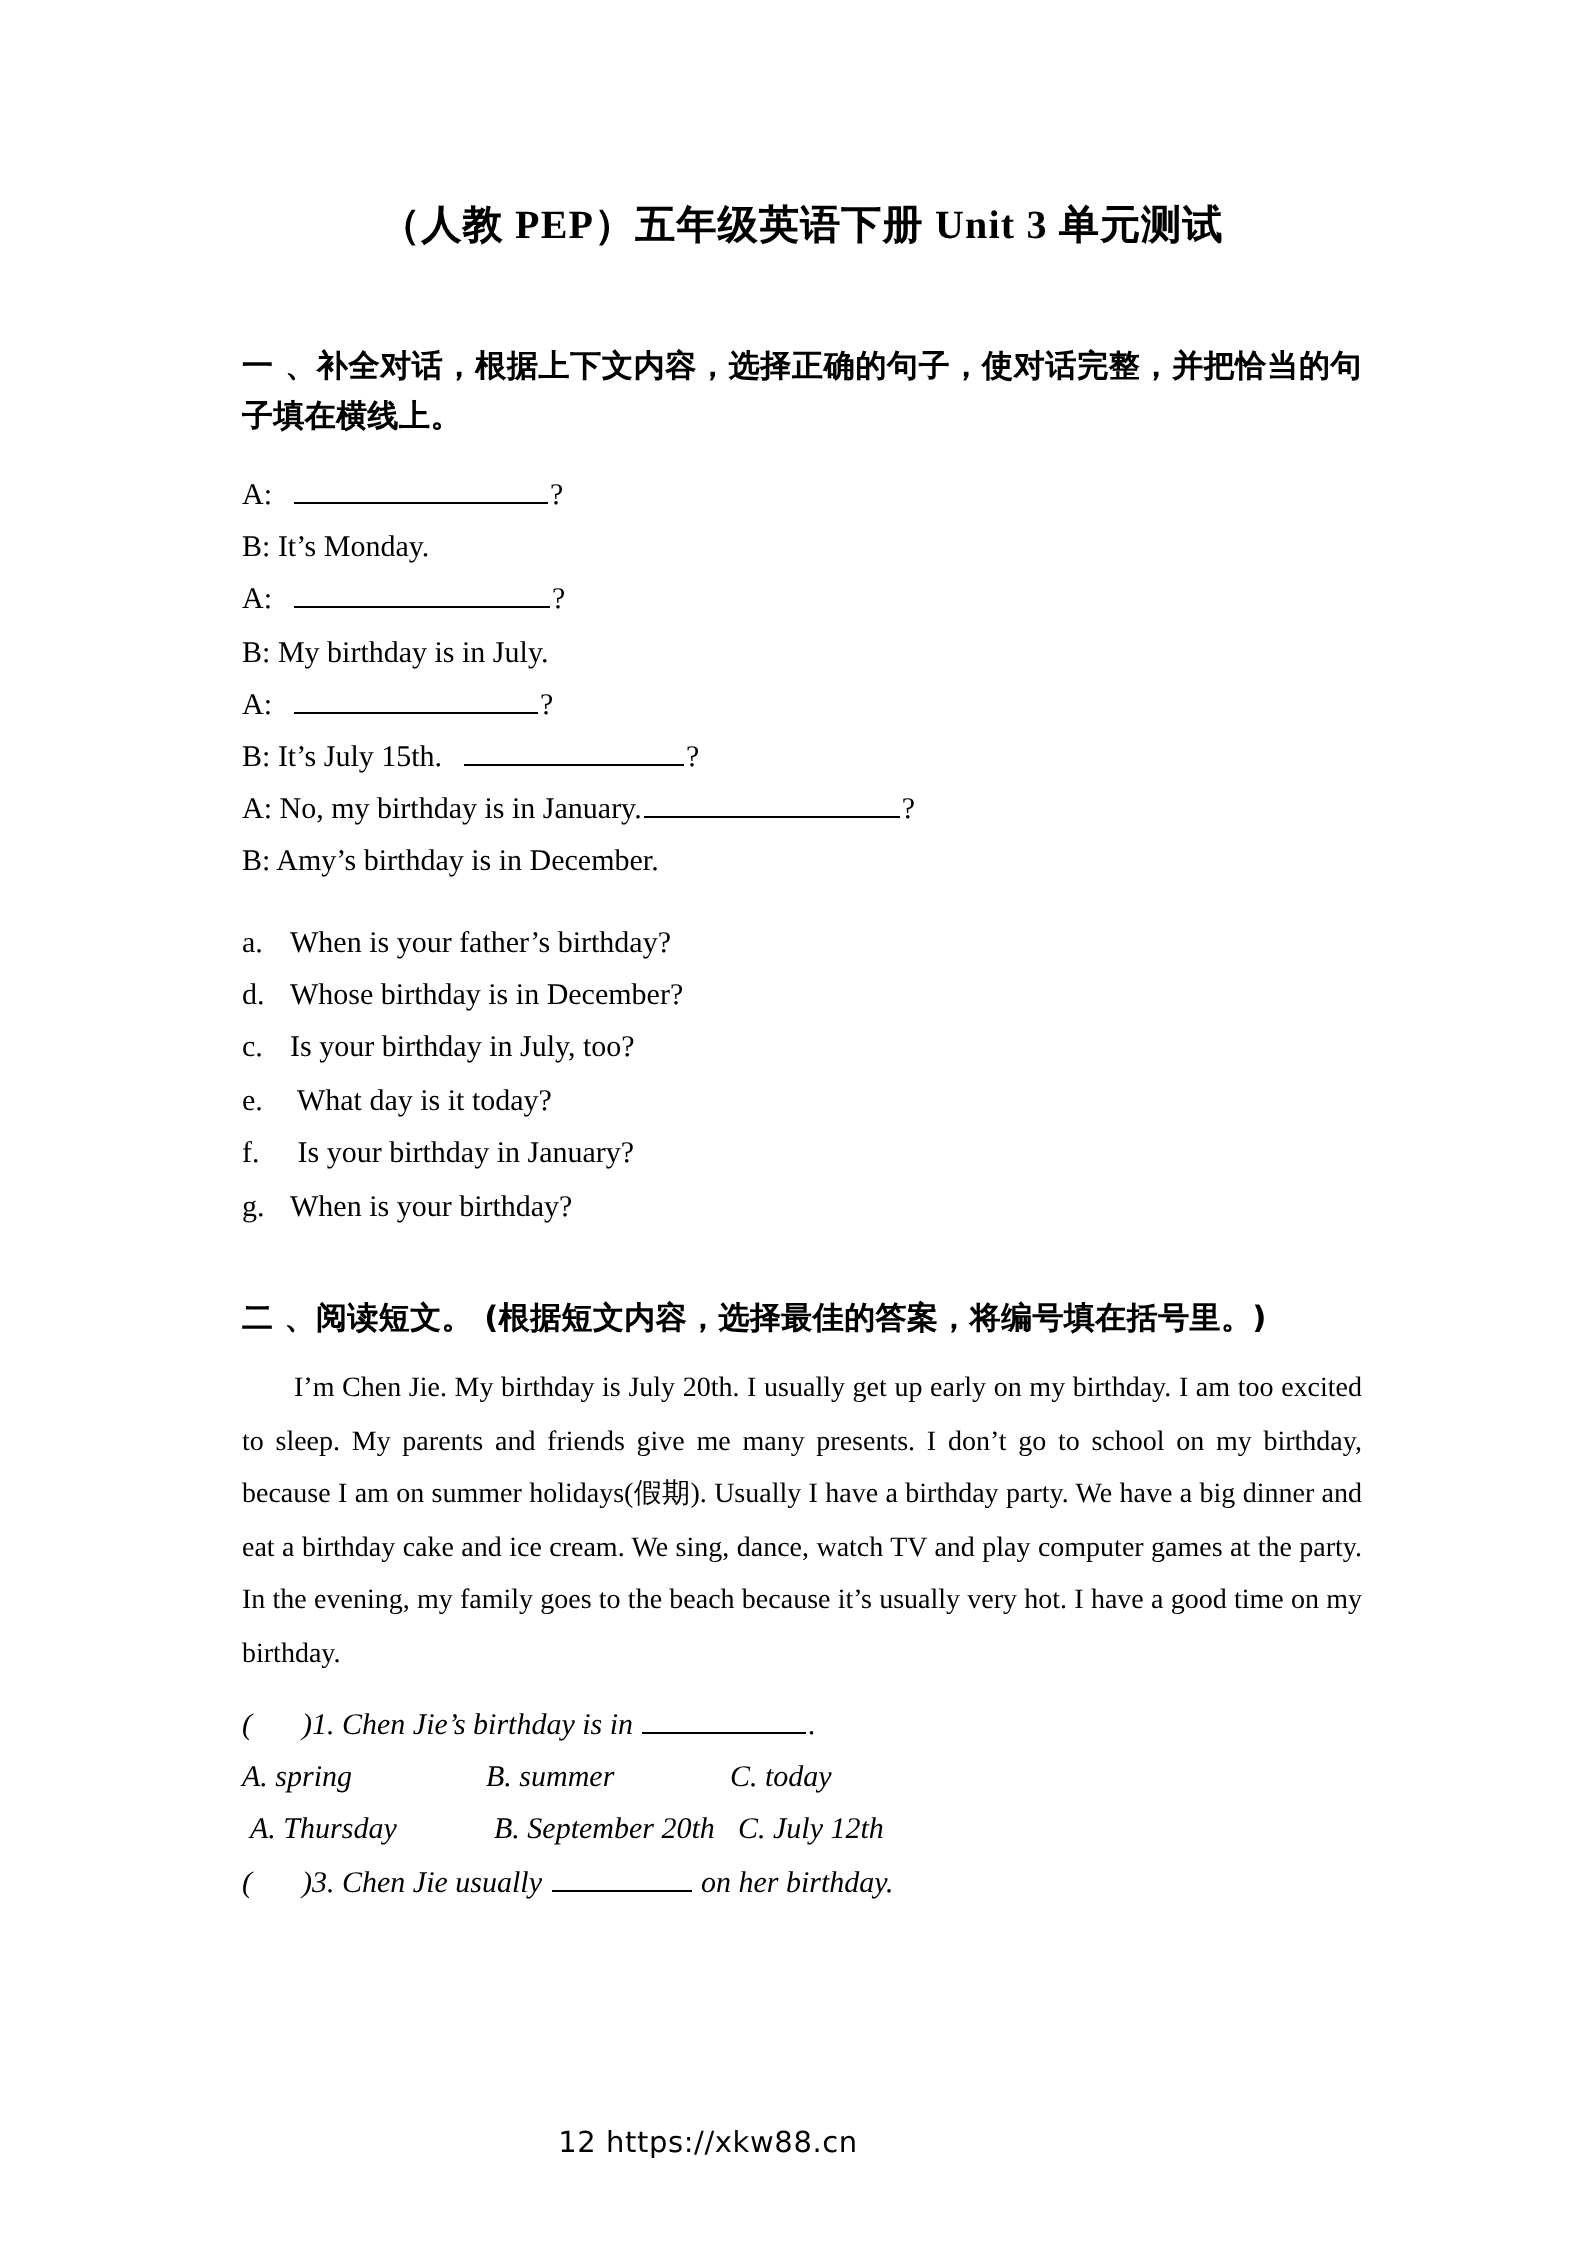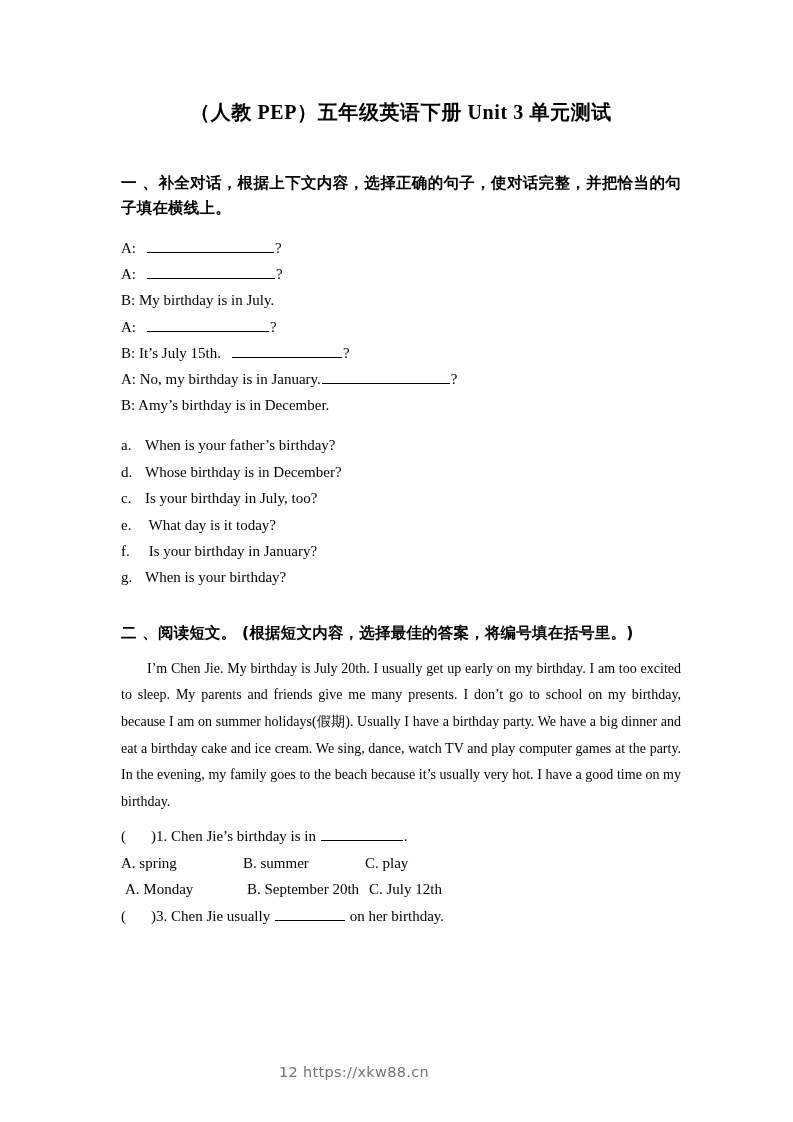--- a/index.html
+++ b/index.html
@@ -88,21 +88,21 @@
   .passage {
     margin-top: 10px;
     font-size: 14px;
     line-height: 26.6px;
     text-align: justify;
     text-indent: 26px;
     text-justify: inter-word;
   }
 
   
-  .question-block { margin-top: 8px; }
+  .question-block { margin-top: 8px; font-style: italic; }
   .q-line {
     font-size: 15px;
     line-height: 26.4px;
     white-space: nowrap;
   }
   .q-line .paren {
     display: inline-block;
     width: 30px;
     text-align: left;
   }
@@ -123,40 +123,43 @@
 
   
   .footer {
     position: absolute;
     left: 0;
     top: 1064px;
     width: 700px;
     text-align: center;
     font-family: "DejaVu Sans", sans-serif;
     font-size: 14.5px;
-    color: #737373;
+    color: #000000;
     letter-spacing: 0.3px;
   }
 </style>
 </head>
 <body>
 
 <div class="page">
   <div class="content">
 
     <div class="doc-title">（人教 PEP）五年级英语下册 Unit 3 单元测试</div>
 
     <div class="section-heading" id="section-1-heading">一 、补全对话，根据上下文内容，选择正确的句子，使对话完整，并把恰当的句子填在横线上。</div>
 
     <div class="dialogue-list">
 
       <div class="dialogue-line">
         <span>A:</span><span class="pre-gap"></span><span class="blank b-w127"></span><span>?</span>
       </div>
 
+      <div class="dialogue-line">
+        <span>B:</span><span> It’s Monday.</span>
+      </div>
 
       <div class="dialogue-line">
         <span>A:</span><span class="pre-gap"></span><span class="blank b-w128"></span><span>?</span>
       </div>
 
       <div class="dialogue-line">
         <span>B:</span><span> My birthday is in July.</span>
       </div>
 
       <div class="dialogue-line">
@@ -189,25 +192,25 @@
     <div class="section-heading" id="section-2-heading">二 、阅读短文。 (根据短文内容，选择最佳的答案，将编号填在括号里。)</div>
 
     <div class="passage">I’m Chen Jie. My birthday is July 20th. I usually get up early on my birthday. I am too excited to sleep. My parents and friends give me many presents. I don’t go to school on my birthday, because I am on summer holidays(假期). Usually I have a birthday party. We have a big dinner and eat a birthday cake and ice cream. We sing, dance, watch TV and play computer games at the party. In the evening, my family goes to the beach because it’s usually very hot. I have a good time on my birthday.</div>
 
     <div class="question-block">
 
       <div class="q-line">
         <span class="paren"><span>(</span></span><span>)</span><span>1.</span><span> Chen Jie’s birthday is in</span> <span class="blank b-q1"></span><span>.</span>
       </div>
       <div class="q-choices">
-        <span class="ch ch-a"><span>A.</span><span>  spring</span></span><span class="ch ch-b"><span>B.</span><span> summer</span></span><span class="ch"><span>C.</span><span> play</span></span>
+        <span class="ch ch-a"><span>A.</span><span>  spring</span></span><span class="ch ch-b"><span>B.</span><span> summer</span></span><span class="ch"><span>C.</span><span> today</span></span>
       </div>
 
       <div class="q-choices ch-indent">
-        <span class="ch ch-a"><span>A.</span><span> Monday</span></span><span class="ch ch-b"><span>B.</span><span> September 20th</span></span><span class="ch"><span>C.</span><span> July 12th</span></span>
+        <span class="ch ch-a"><span>A.</span><span> Thursday</span></span><span class="ch ch-b"><span>B.</span><span> September 20th</span></span><span class="ch"><span>C.</span><span> July 12th</span></span>
       </div>
 
       <div class="q-line">
         <span class="paren"><span>(</span></span><span>)</span><span>3.</span><span> Chen Jie usually</span> <span class="blank b-q3"></span><span> on her birthday.</span>
       </div>
 
     </div>
 
   </div>
 

